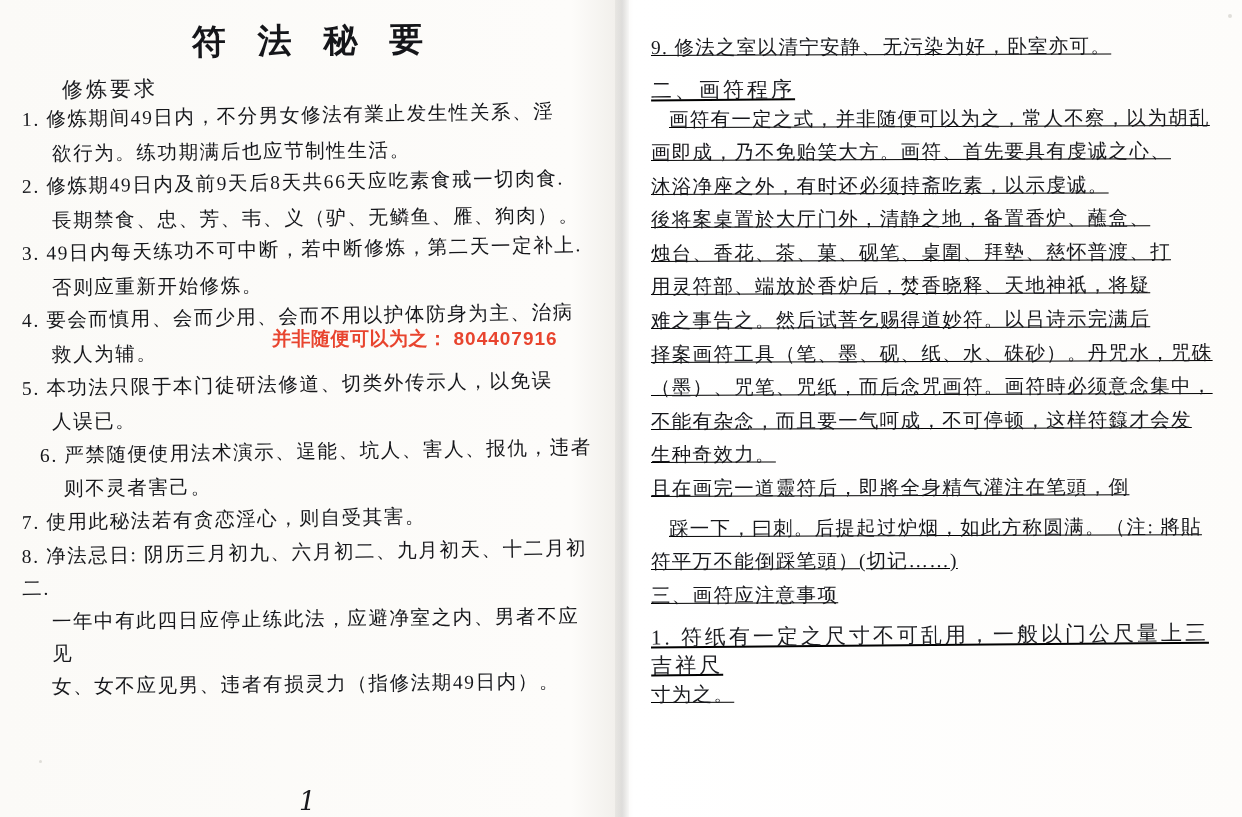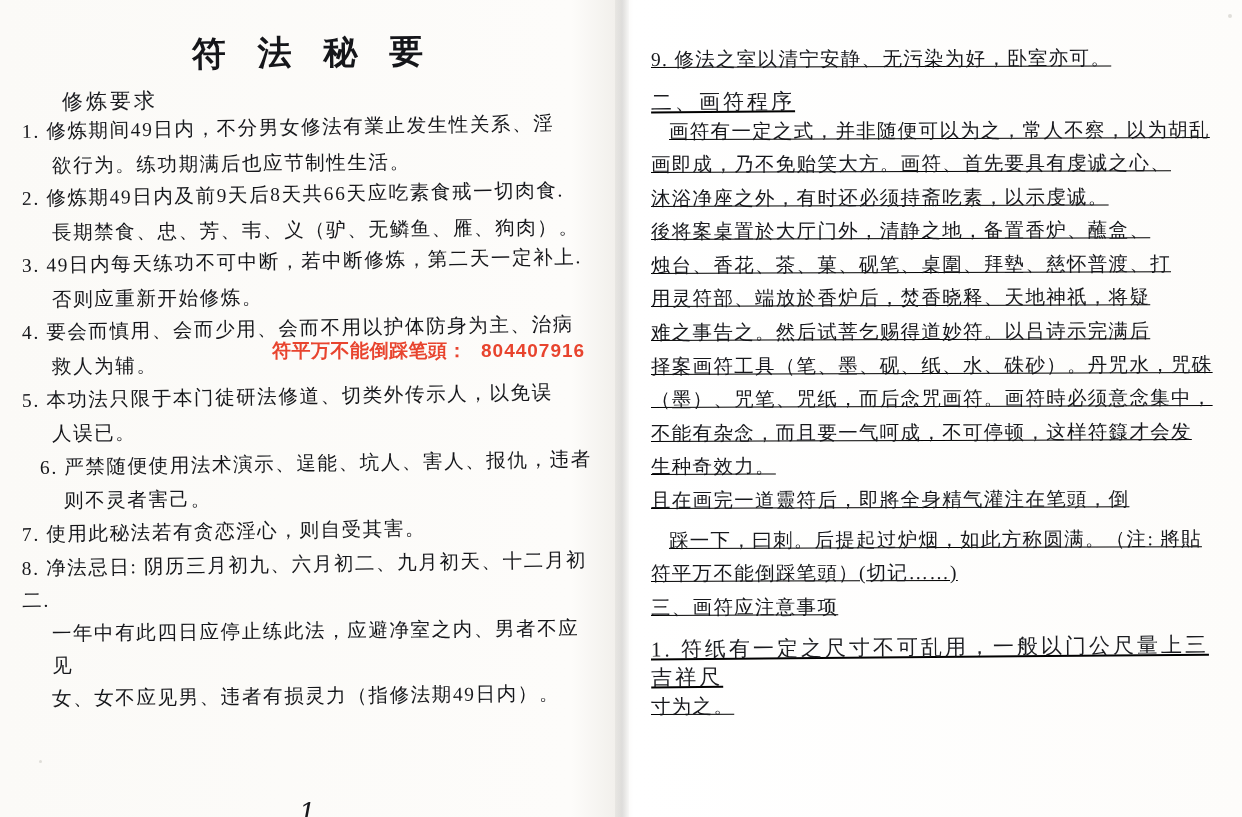--- a/index.html
+++ b/index.html
@@ -17,21 +17,21 @@
   }
   .spine {
     position: absolute;
     left: 615px; top: 0;
     width: 14px; height: 817px;
     background: linear-gradient(to right, rgba(0,0,0,0.045), rgba(0,0,0,0.10), rgba(0,0,0,0.02));
     pointer-events: none;
   }
   .page-col {
     position: absolute;
-    top: 12px;
+    top: 0;
     height: 784px;
     padding: 8px 18px 0 18px;
   }
   .left-col  { left: 0px;   width: 615px; }
   .right-col { left: 629px; width: 613px; text-decoration: underline; }
 
   .doc-title {
     font-family: "DejaVu Serif", serif;
     font-size: 34px;
     font-weight: bold;
@@ -78,21 +78,21 @@
   .watermark {
     position: absolute;
     left: 272px; top: 326px;
     font-family: "Liberation Sans", sans-serif;
     font-size: 19px;
     font-weight: bold;
     color: #e8442e;
     letter-spacing: 0.5px;
     white-space: nowrap;
   }
-  .watermark .num { margin-left: 14px; letter-spacing: 1px; }
+  .watermark .num { margin-left: 6px; letter-spacing: 1px; }
 
   .page-num {
     position: absolute;
     font-family: "DejaVu Serif", serif;
     font-style: italic;
     font-size: 26px;
     color: #17181c;
   }
   .page-num.left  { left: 299px; top: 786px; }
 
@@ -125,21 +125,21 @@
     <div class="para ind1 tilt-a">5. 本功法只限于本门徒研法修道、切类外传示人，以免误</div>
     <div class="para ind2 tilt-c">人误已。</div>
     <div class="para ind3 tilt-a">6. 严禁随便使用法术演示、逞能、坑人、害人、报仇，违者</div>
     <div class="para ind4 tilt-c">则不灵者害己。</div>
     <div class="para ind1 tilt-a">7. 使用此秘法若有贪恋淫心，则自受其害。</div>
     <div class="para ind1 tilt-a">8. 净法忌日: 阴历三月初九、六月初二、九月初天、十二月初二.</div>
     <div class="para ind2 tilt-c">一年中有此四日应停止练此法，应避净室之内、男者不应见</div>
     <div class="para ind2 tilt-c">女、女不应见男、违者有损灵力（指修法期49日内）。</div>
 
     <div class="watermark">
-      <span>符平万不能倒踩笔頭：</span><span class="num">804407916</span>
+      <span>并非随便可以为之：</span><span class="num">804407916</span>
     </div>
 
     <div class="page-num left">1</div>
   </div>
 
   <div class="page-col right-col">
     <div class="para ind1 tilt-b" style="margin-top:24px;">9. 修法之室以清宁安静、无污染为好，卧室亦可。</div>
     <div class="section-head">二、画符程序</div>
 
     <div class="para ind3 tilt-b">画符有一定之式，并非随便可以为之，常人不察，以为胡乱</div>

